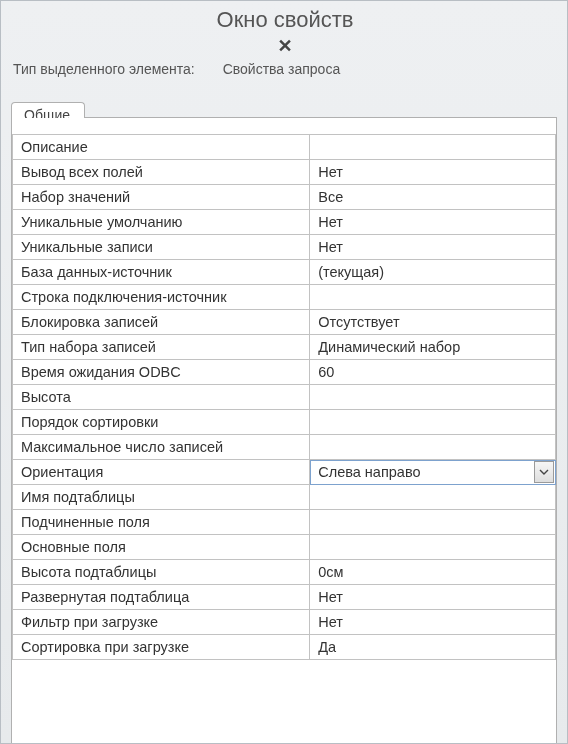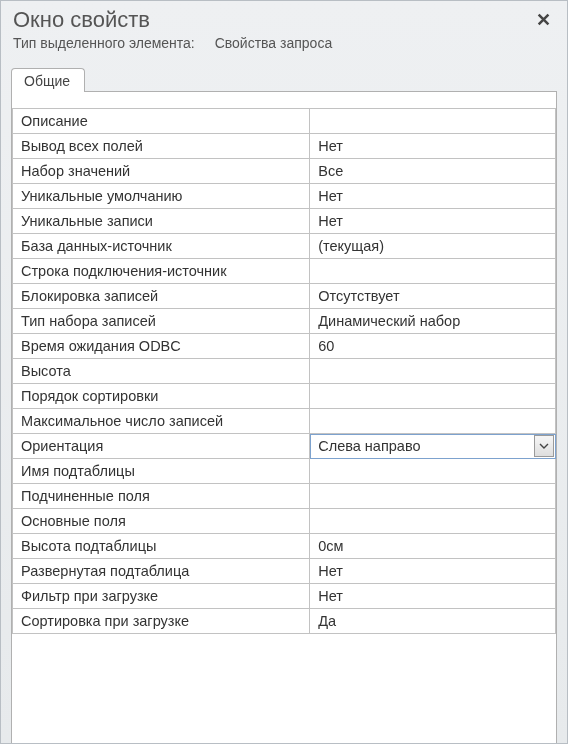--- a/index.html
+++ b/index.html
@@ -17,58 +17,59 @@
     background: linear-gradient(#eef0f2, #e7eaec);
     border: 1px solid #b8bec4;
     position: relative;
     overflow: hidden;
   }
   .titlebar {
     display: flex;
     align-items: center;
     justify-content: space-between;
     padding: 6px 10px 2px 12px;
+    flex-direction: column;
   }
   .title {
     font-size: 22px;
     color: #555;
     font-weight: 400;
   }
   .close-btn {
     background: none;
     border: none;
     font-size: 18px;
     font-weight: bold;
     color: #454545;
     cursor: pointer;
     padding: 2px 6px;
   }
   .subtitle {
     padding: 0 12px 6px 12px;
     font-size: 14px;
     color: #555;
   }
-  .subtitle span.label-part { margin-right: 16px; }
+  .subtitle span.label-part { margin-right: 24px; }
   .tabs {
     margin: 6px 10px 0 10px;
     position: relative;
     height: 28px;
     border-bottom: 1px solid #b0b0b0;
   }
   .tab {
     display: inline-block;
     background: #fff;
     border: 1px solid #b0b0b0;
     border-bottom: 1px solid #fff;
     border-radius: 4px 4px 0 0;
     padding: 4px 14px 4px 12px;
     font-size: 14px;
     color: #444;
     position: relative;
-    top: 5px;
+    top: 13px;
     cursor: pointer;
   }
   .sheet {
     margin: 0 10px 10px 10px;
     background: #fff;
     border: 1px solid #b0b0b0;
     border-top: none;
     height: 660px;
     box-sizing: border-box;
     position: relative;

